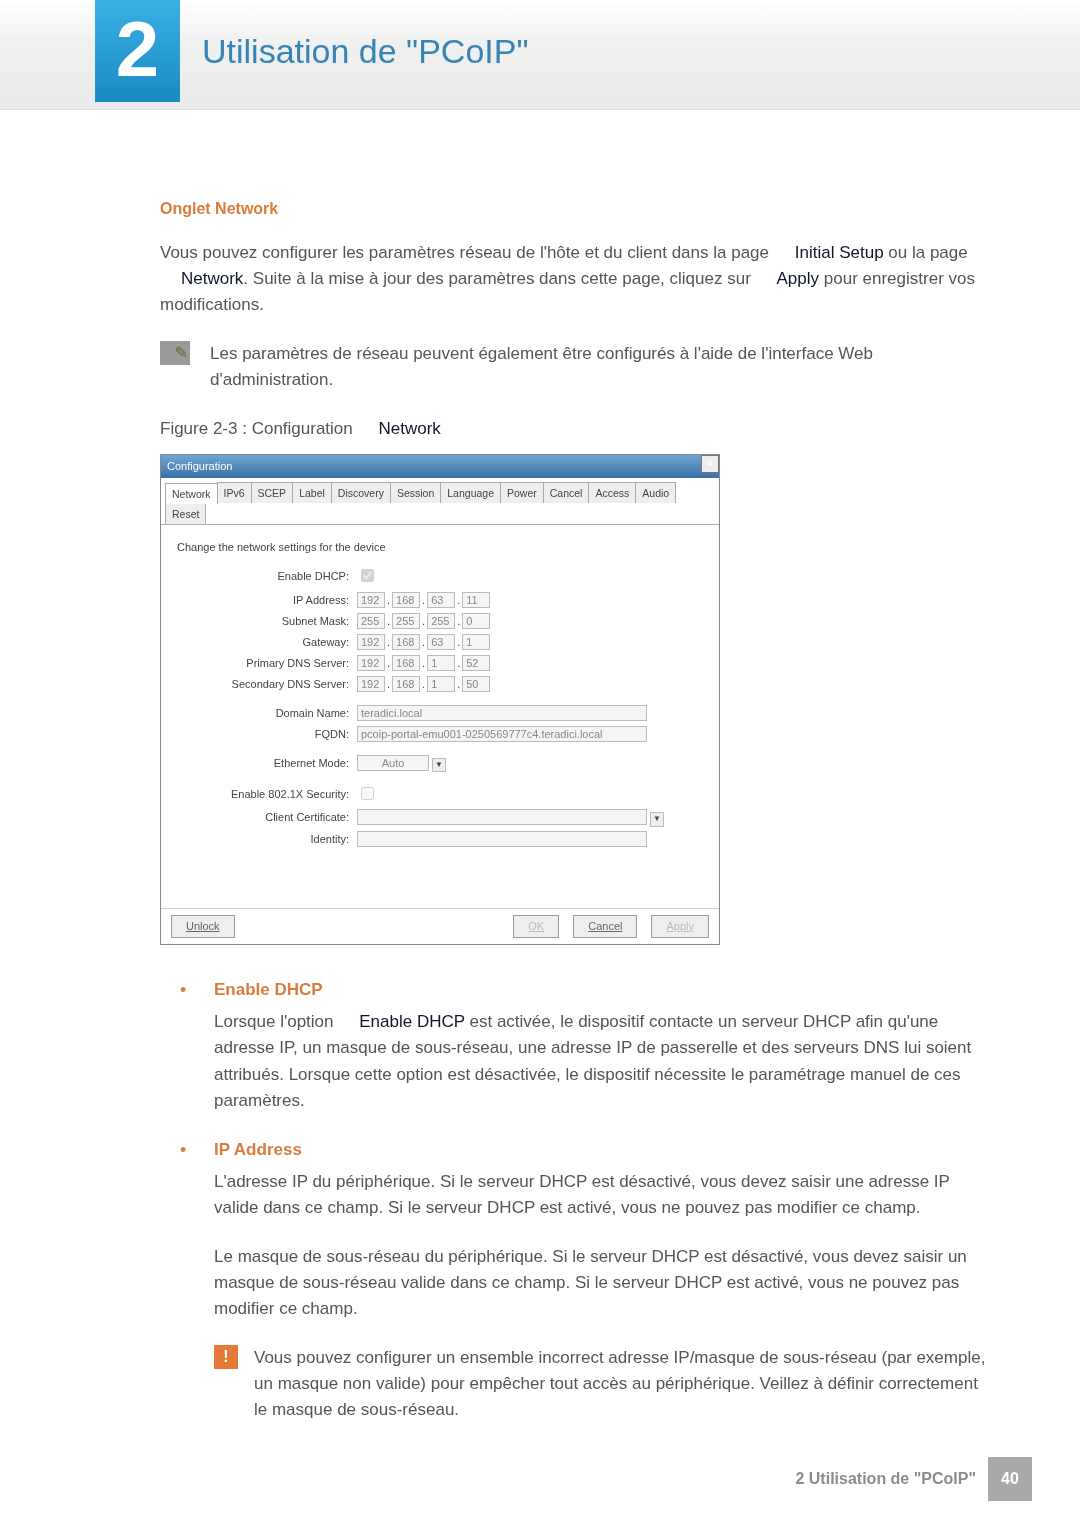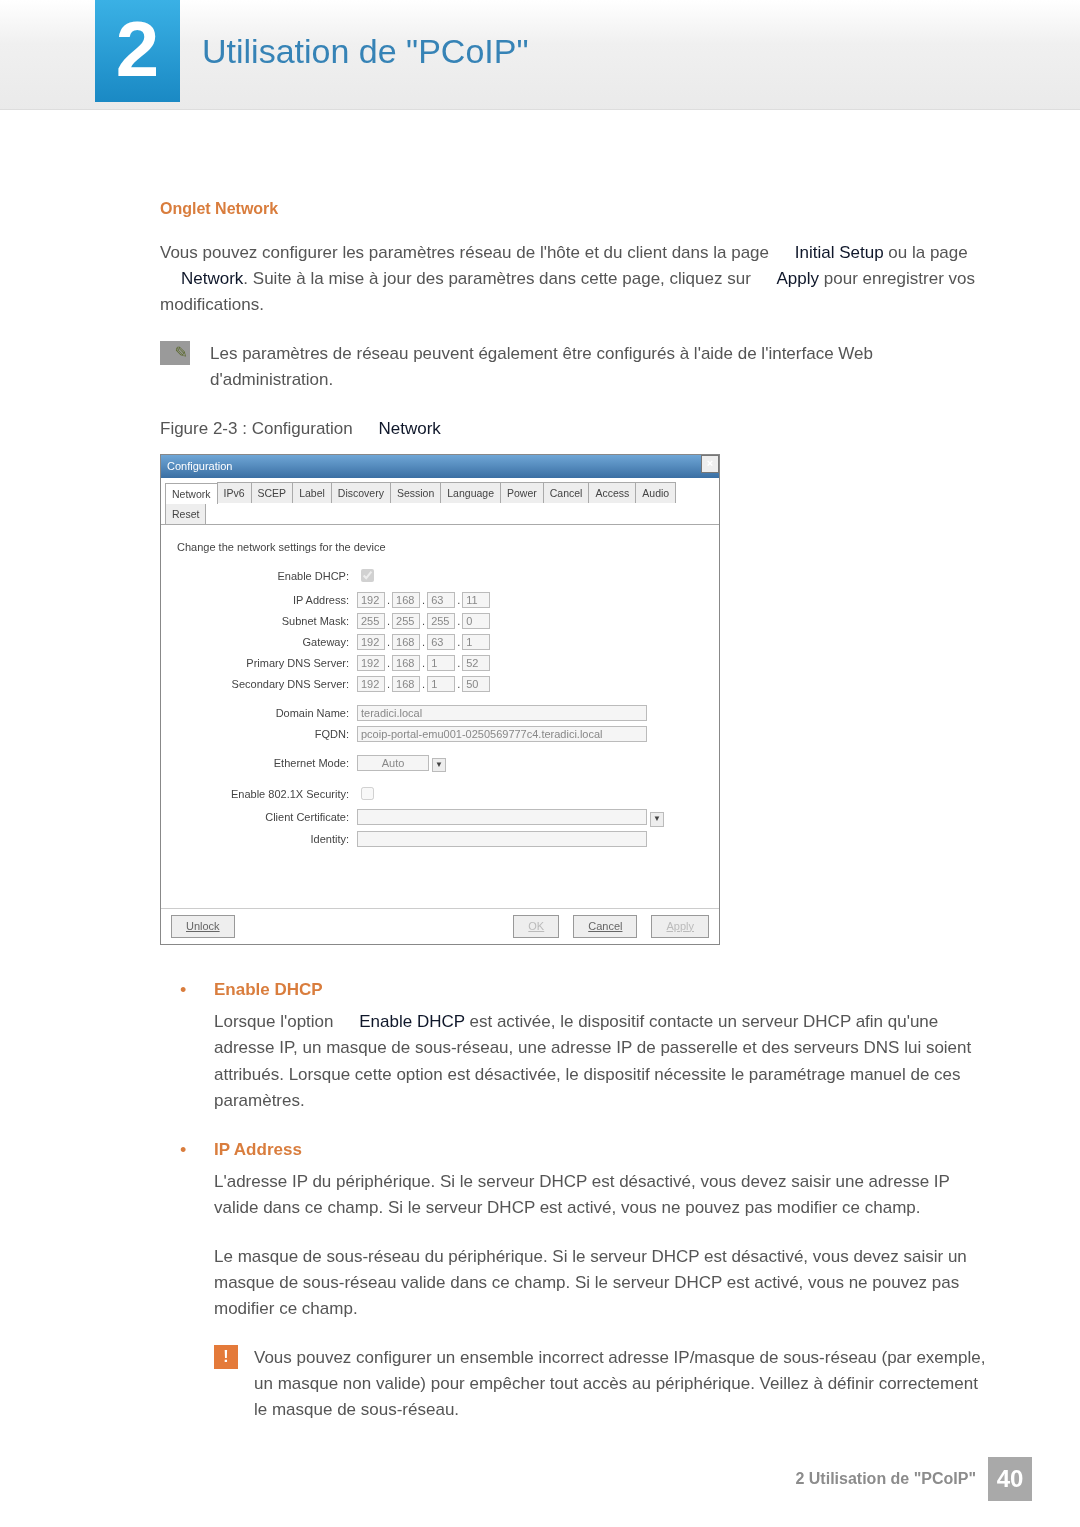--- a/index.html
+++ b/index.html
@@ -220,21 +220,21 @@
     display: flex;
     align-items: center;
     gap: 12px;
     font-size: 16px;
     color: #8c8c8c;
     font-weight: 600;
   }
   .page-num {
     background: #a9a9a9;
     color: #fff;
-    font-size: 24px;
+    font-size: 16px;
     width: 44px; height: 44px;
     display: flex;
     align-items: center;
     justify-content: center;
   }
 </style>
 </head>
 <body>
 
 <div class="page">

